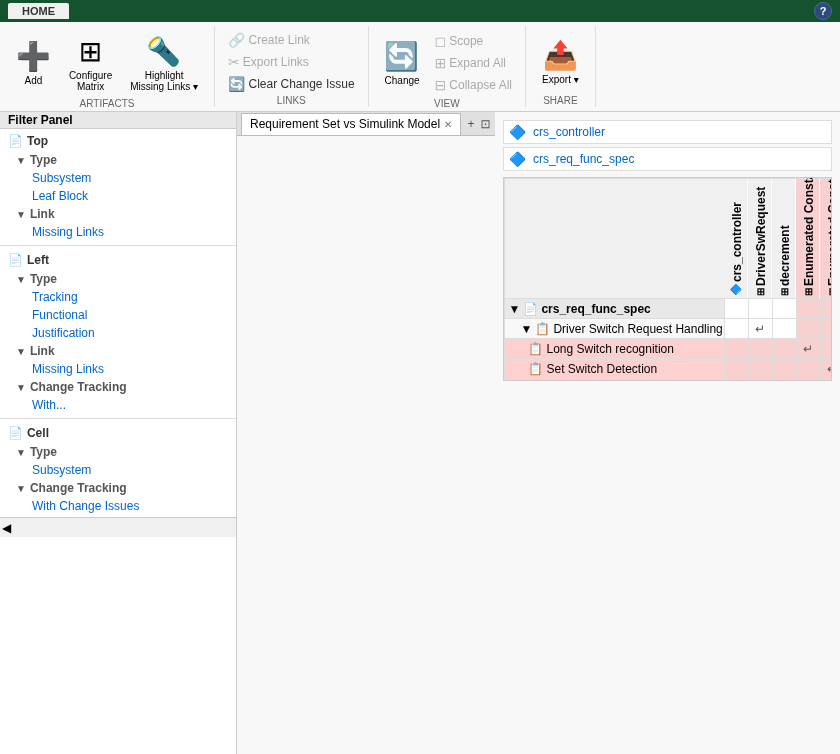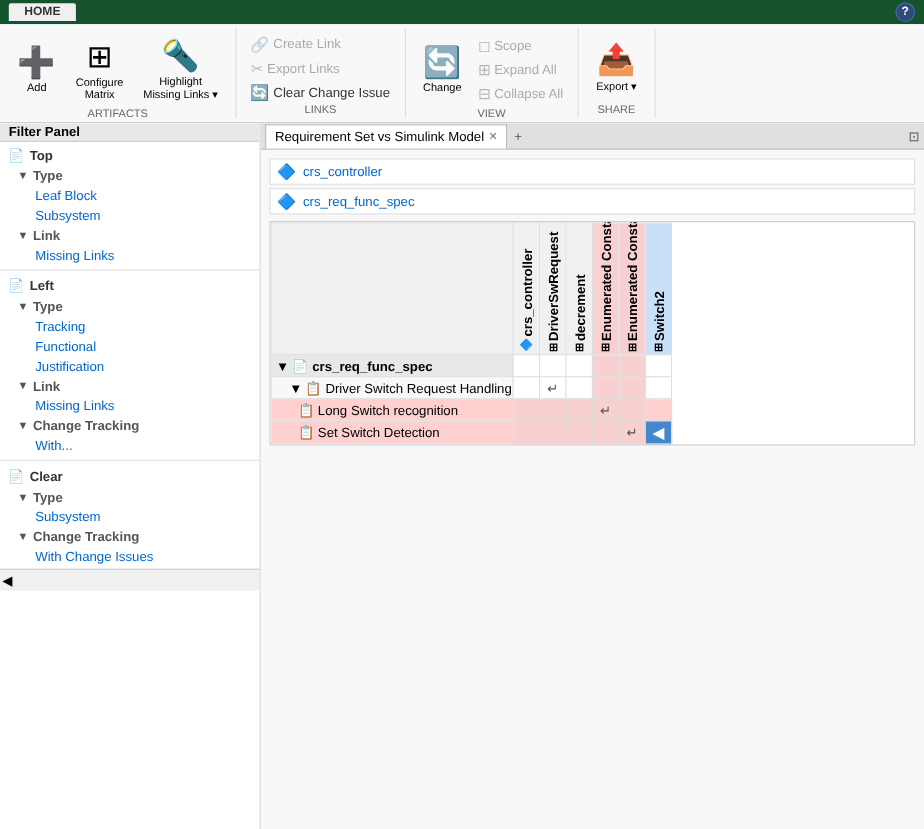--- a/index.html
+++ b/index.html
@@ -147,21 +147,21 @@
       color: #0066cc;
       cursor: pointer;
       font-size: 12px;
     }
     .section-divider { border-top: 1px solid #ddd; margin: 2px 0; }
 
     
     .content-area {
       flex: 1;
       display: flex;
-      flex-direction: column;
+      flex-direction: row;
       background: #f8f8f8;
       overflow: hidden;
     }
 
     
     .tab-bar {
       display: flex;
       align-items: center;
       background: #e0e0e0;
       border-bottom: 1px solid #bbb;
@@ -363,22 +363,22 @@
 
     <div class="filter-section">
       <div class="filter-top-item">
         <span>📄</span>
         <span>Top</span>
       </div>
       <div class="filter-group-header">
         <span class="triangle-down">▼</span>
         <span>Type</span>
       </div>
+      <div class="filter-item">Subsystem</div>
       <div class="filter-item">Leaf Block</div>
-      <div class="filter-item">Subsystem</div>
       <div class="filter-group-header">
         <span class="triangle-down">▼</span>
         <span>Link</span>
       </div>
       <div class="filter-item">Missing Links</div>
     </div>
 
     <div class="section-divider"></div>
 
     <div class="filter-section">
@@ -403,21 +403,21 @@
         <span>Change Tracking</span>
       </div>
       <div class="filter-item">With...</div>
     </div>
 
     <div class="section-divider"></div>
 
     <div class="filter-section">
       <div class="filter-top-item">
         <span>📄</span>
-        <span>Clear</span>
+        <span>Cell</span>
       </div>
       <div class="filter-group-header">
         <span class="triangle-down">▼</span>
         <span>Type</span>
       </div>
       <div class="filter-item">Subsystem</div>
       <div class="filter-group-header">
         <span class="triangle-down">▼</span>
         <span>Change Tracking</span>
       </div>

